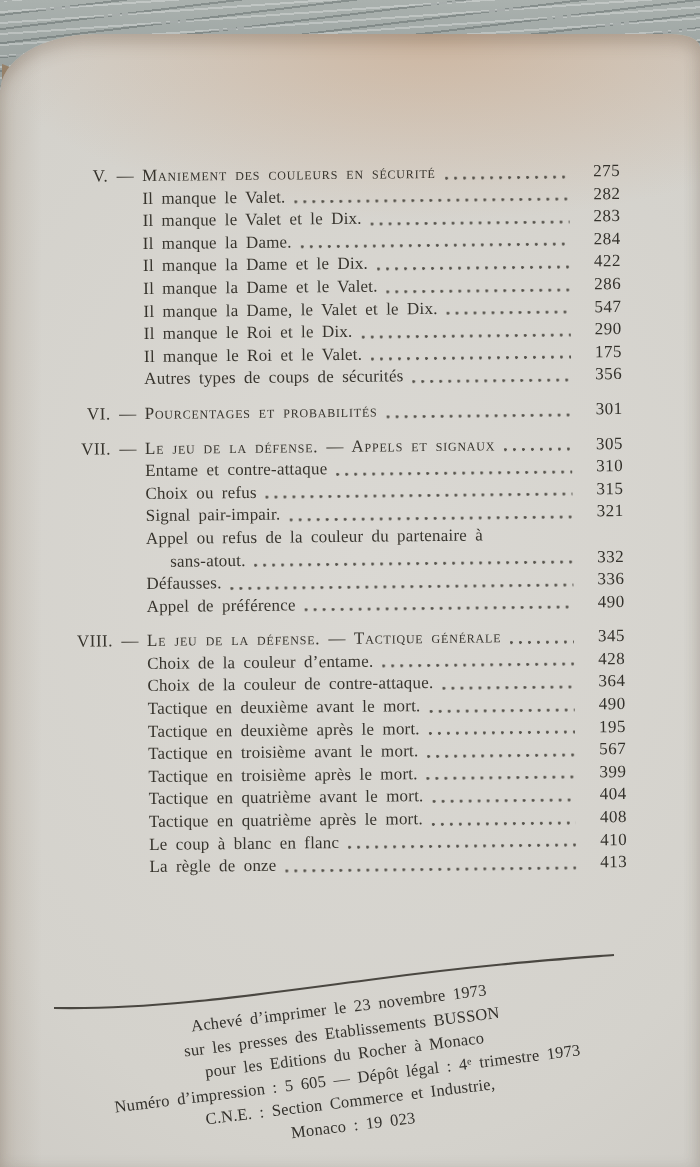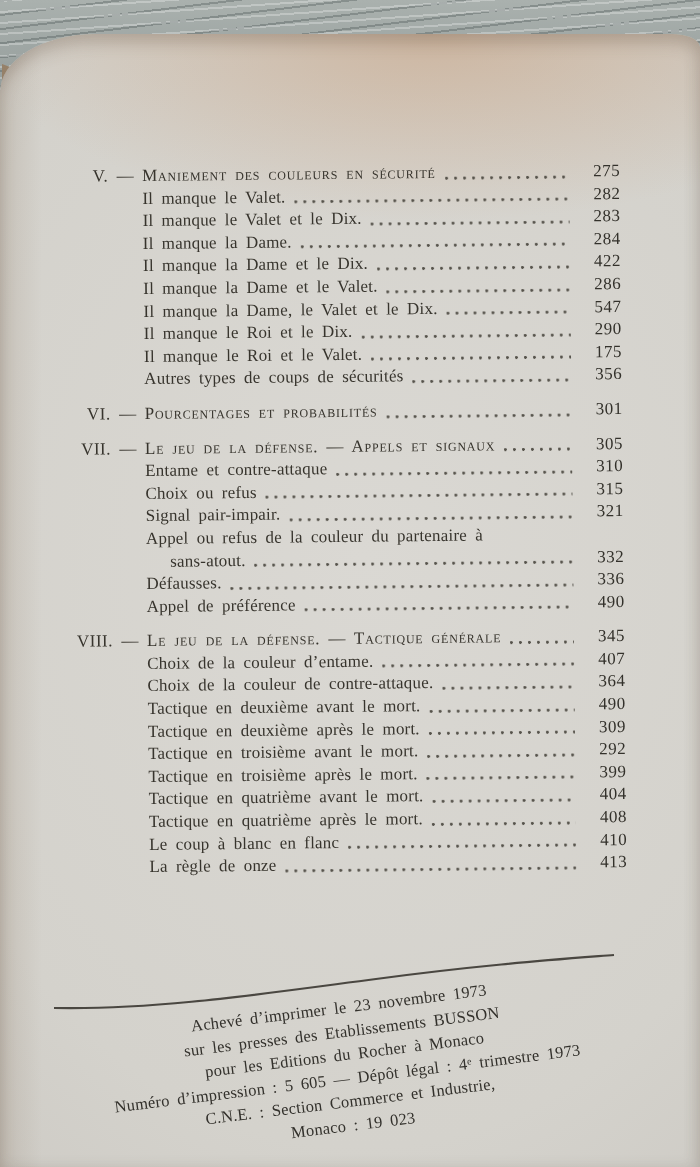--- a/index.html
+++ b/index.html
@@ -220,49 +220,49 @@
       <span class="dash">—</span>
       <span class="label">Le jeu de la défense. — Tactique générale</span>
       <span class="lead"></span>
       <span class="pg">345</span>
     </div>
   <div class="row">
     <span class="num"></span>
     <span class="dash"></span>
     <span class="label">Choix de la couleur d’entame.</span>
     <span class="lead"></span>
-    <span class="pg">407</span>
+    <span class="pg">428</span>
   </div>
         <div class="row">
     <span class="num"></span>
     <span class="dash"></span>
     <span class="label">Choix de la couleur de contre-attaque.</span>
     <span class="lead"></span>
     <span class="pg">364</span>
   </div>
         <div class="row">
     <span class="num"></span>
     <span class="dash"></span>
     <span class="label">Tactique en deuxième avant le mort.</span>
     <span class="lead"></span>
     <span class="pg">490</span>
   </div>
         <div class="row">
     <span class="num"></span>
     <span class="dash"></span>
     <span class="label">Tactique en deuxième après le mort.</span>
     <span class="lead"></span>
-    <span class="pg">309</span>
+    <span class="pg">195</span>
   </div>
         <div class="row">
     <span class="num"></span>
     <span class="dash"></span>
     <span class="label">Tactique en troisième avant le mort.</span>
     <span class="lead"></span>
-    <span class="pg">292</span>
+    <span class="pg">567</span>
   </div>
         <div class="row">
     <span class="num"></span>
     <span class="dash"></span>
     <span class="label">Tactique en troisième après le mort.</span>
     <span class="lead"></span>
     <span class="pg">399</span>
   </div>
         <div class="row">
     <span class="num"></span>

